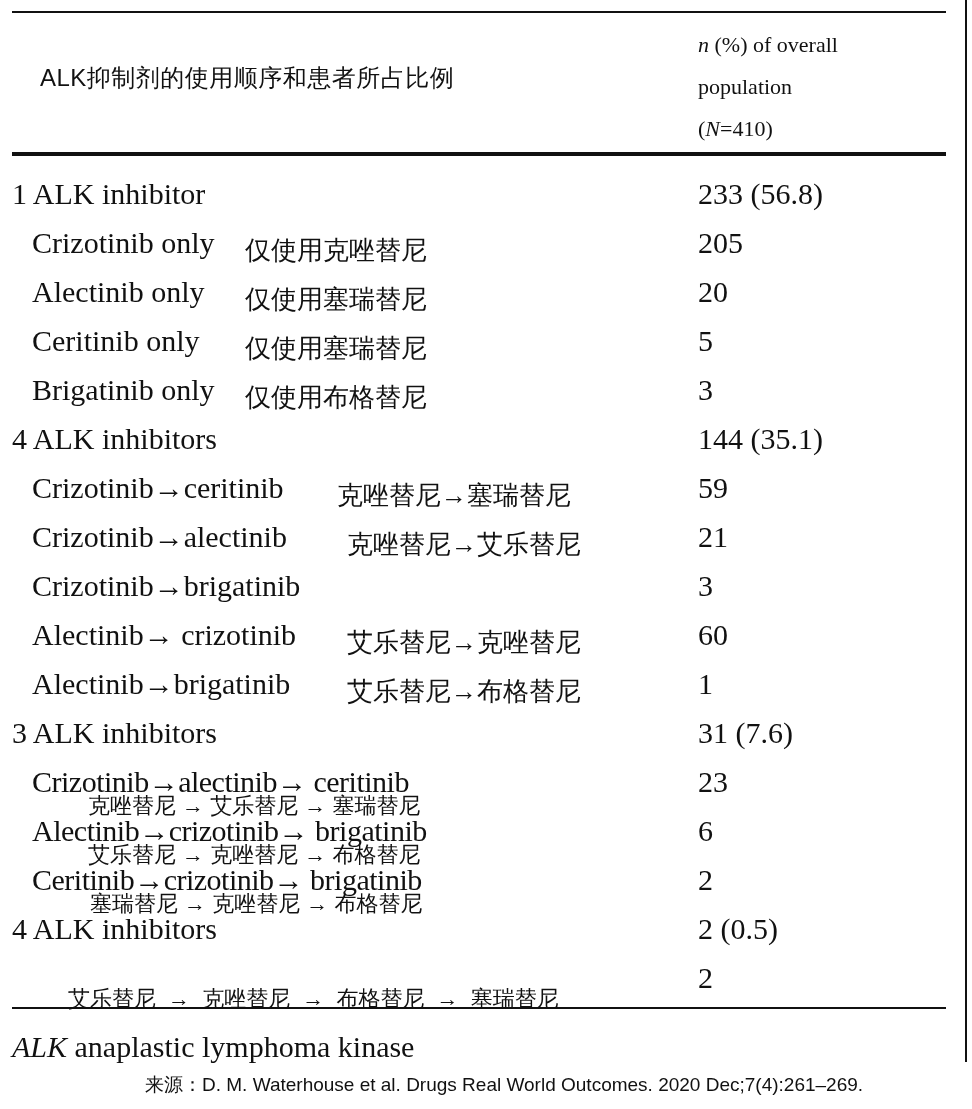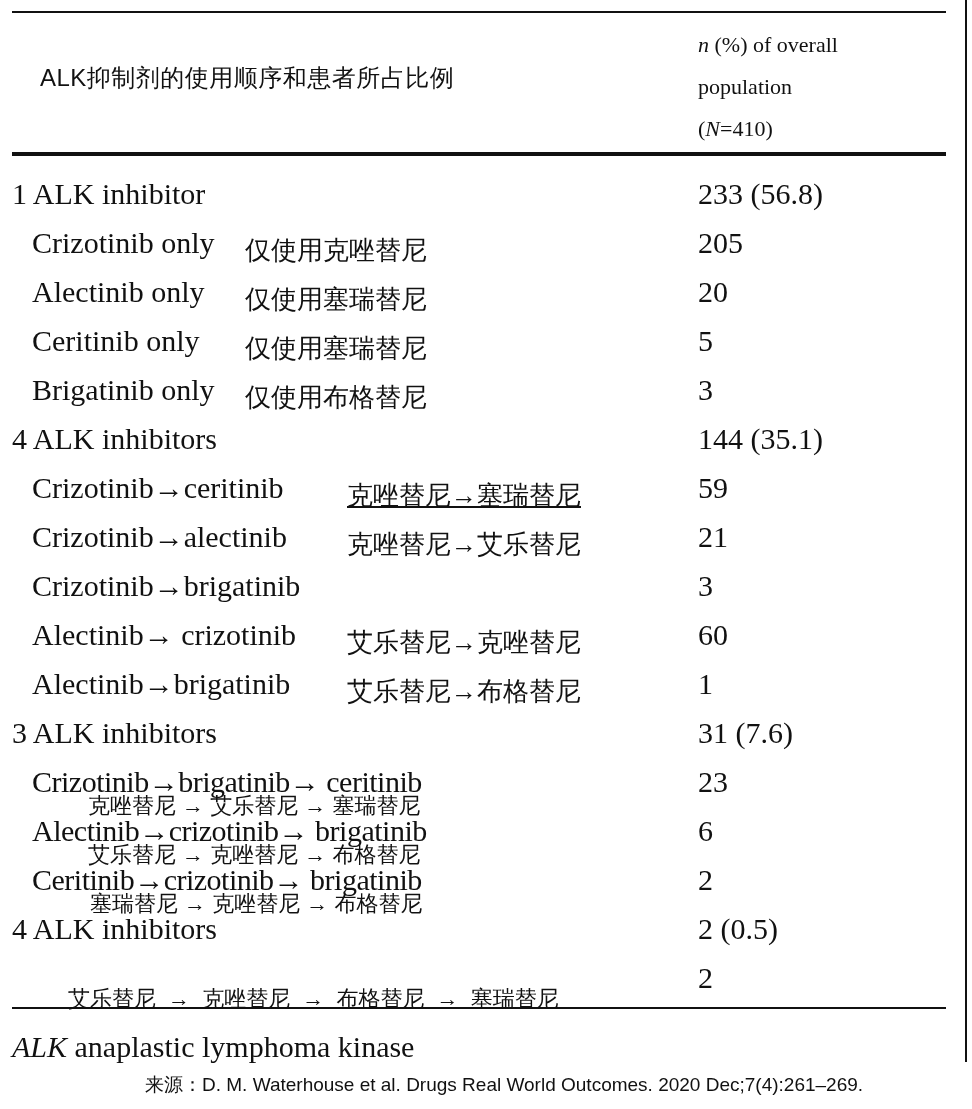--- a/index.html
+++ b/index.html
@@ -61,21 +61,21 @@
   <span class="cn sans" style="left:245px;top:10px;">仅使用布格替尼</span>
   <span class="val serif">3</span>
 </div>
 
 <div class="row" style="top:419px;">
   <span class="lbl group serif">4 ALK inhibitors</span>
   <span class="val serif">144 (35.1)</span>
 </div>
 <div class="row" style="top:468px;">
   <span class="lbl sub serif">Crizotinib→ceritinib</span>
-  <span class="cn sans" style="left:347px;top:10px;text-decoration:underline;">克唑替尼→塞瑞替尼</span>
+  <span class="cn sans" style="left:337px;top:10px;">克唑替尼→塞瑞替尼</span>
   <span class="val serif">59</span>
 </div>
 <div class="row" style="top:517px;">
   <span class="lbl sub serif">Crizotinib→alectinib</span>
   <span class="cn sans" style="left:347px;top:10px;">克唑替尼→艾乐替尼</span>
   <span class="val serif">21</span>
 </div>
 <div class="row" style="top:566px;padding-left:32px;">
   <span class="lbl sub serif">Crizotinib→brigatinib</span>
   <span class="val serif">3</span>
@@ -89,21 +89,21 @@
   <span class="lbl sub serif">Alectinib→brigatinib</span>
   <span class="cn sans" style="left:347px;top:10px;">艾乐替尼→布格替尼</span>
   <span class="val serif">1</span>
 </div>
 
 <div class="row" style="top:713px;">
   <span class="lbl group serif">3 ALK inhibitors</span>
   <span class="val serif">31 (7.6)</span>
 </div>
 <div class="row" style="top:762px;">
-  <span class="lbl sub serif" style="letter-spacing:-0.5px;">Crizotinib→brigatinib→ ceritinib</span>
+  <span class="lbl sub serif" style="letter-spacing:-0.5px;">Crizotinib→alectinib→ ceritinib</span>
   <span class="val serif">23</span>
 </div>
 <div class="cn-under sans" style="left:88px;top:794px;">克唑替尼 → 艾乐替尼 → 塞瑞替尼</div>
 <div class="row" style="top:811px;">
   <span class="lbl sub serif" style="letter-spacing:-0.5px;">Alectinib→crizotinib→ brigatinib</span>
   <span class="val serif">6</span>
 </div>
 <div class="cn-under sans" style="left:88px;top:843px;">艾乐替尼 → 克唑替尼 → 布格替尼</div>
 <div class="row" style="top:860px;padding-left:8px;">
   <span class="lbl sub serif" style="letter-spacing:-0.5px;">Ceritinib→crizotinib→ brigatinib</span>

